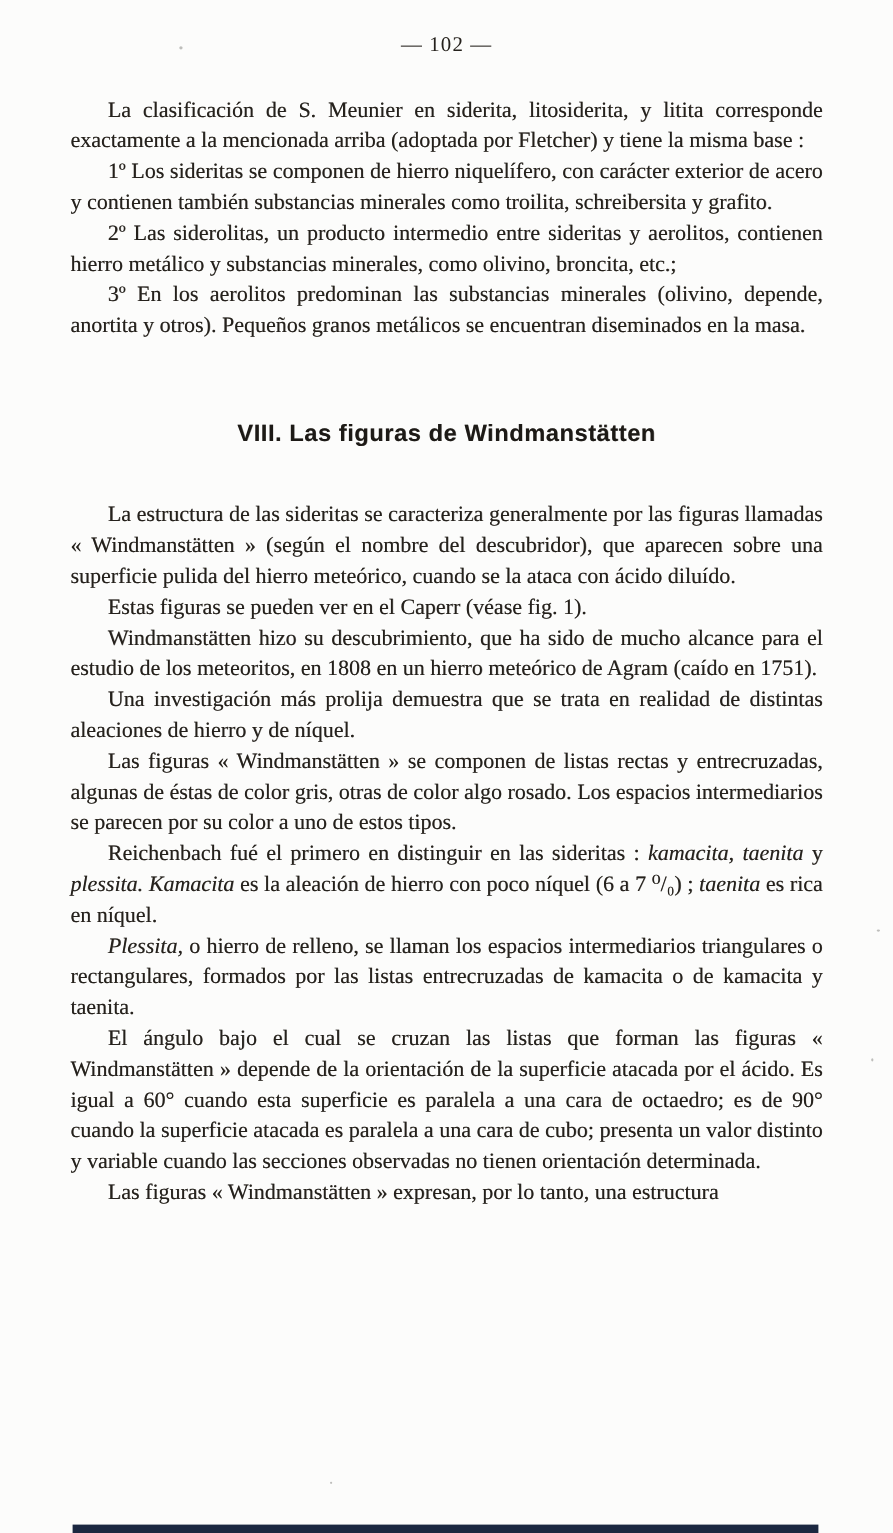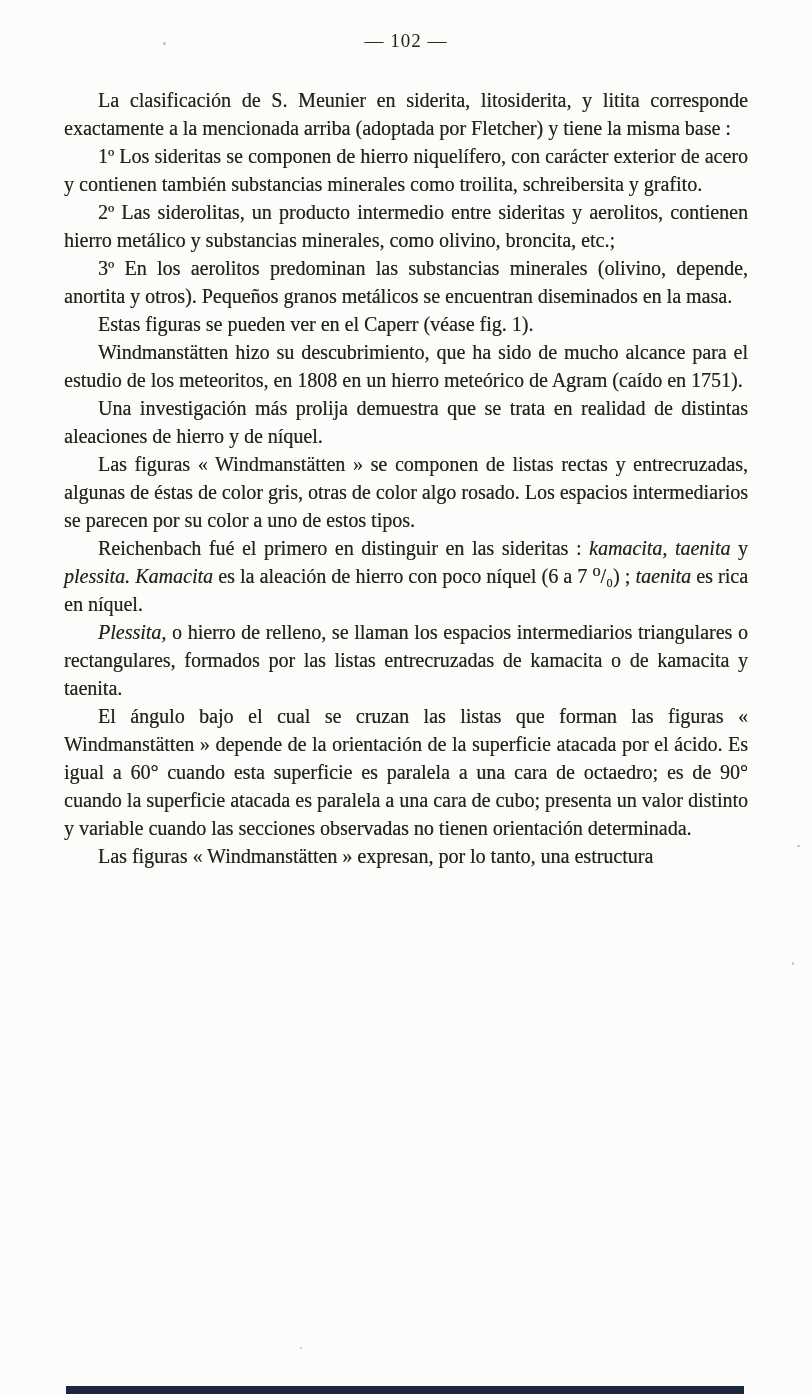--- a/index.html
+++ b/index.html
@@ -84,22 +84,24 @@
 
   <div class="text-block">
 
     <div>
         <p class="para">La clasificación de S. Meunier en siderita, litosiderita, y litita corresponde exactamente a la mencionada arriba (adoptada por Fletcher) y tiene la misma base :</p>
         <p class="para">1º Los sideritas se componen de hierro niquelífero, con carácter exterior de acero y contienen también substancias minerales como troilita, schreibersita y grafito.</p>
         <p class="para">2º Las siderolitas, un producto intermedio entre sideritas y aerolitos, contienen hierro metálico y substancias minerales, como olivino, broncita, etc.;</p>
         <p class="para">3º En los aerolitos predominan las substancias minerales (olivino, depende, anortita y otros). Pequeños granos metálicos se encuentran diseminados en la masa.</p>
       </div>
 
+    <h2 class="para section-heading">VIII. Las figuras de Windmanstätten</h2>
 
     <div>
+        <p class="para">La estructura de las sideritas se caracteriza generalmente por las figuras llamadas « Windmanstätten » (según el nombre del descubridor), que aparecen sobre una superficie pulida del hierro meteórico, cuando se la ataca con ácido diluído.</p>
         <p class="para">Estas figuras se pueden ver en el Caperr (véase fig. 1).</p>
         <p class="para">Windmanstätten hizo su descubrimiento, que ha sido de mucho alcance para el estudio de los meteoritos, en 1808 en un hierro meteórico de Agram (caído en 1751).</p>
         <p class="para">Una investigación más prolija demuestra que se trata en realidad de distintas aleaciones de hierro y de níquel.</p>
         <p class="para">Las figuras « Windmanstätten » se componen de listas rectas y entrecruzadas, algunas de éstas de color gris, otras de color algo rosado. Los espacios intermediarios se parecen por su color a uno de estos tipos.</p>
         <p class="para">Reichenbach fué el primero en distinguir en las sideritas : <i>kamacita,</i> <i>taenita</i> y <i>plessita.</i> <i>Kamacita</i> es la aleación de hierro con poco níquel (6 a 7 ⁰/₀) ; <i>taenita</i> es rica en níquel.</p>
         <p class="para"><i>Plessita,</i> o hierro de relleno, se llaman los espacios intermediarios triangulares o rectangulares, formados por las listas entrecruzadas de kamacita o de kamacita y taenita.</p>
         <p class="para">El ángulo bajo el cual se cruzan las listas que forman las figuras « Windmanstätten » depende de la orientación de la superficie atacada por el ácido. Es igual a 60° cuando esta superficie es paralela a una cara de octaedro; es de 90° cuando la superficie atacada es paralela a una cara de cubo; presenta un valor distinto y variable cuando las secciones observadas no tienen orientación determinada.</p>
         <p class="para">Las figuras « Windmanstätten » expresan, por lo tanto, una estructura</p>
       </div>
 

